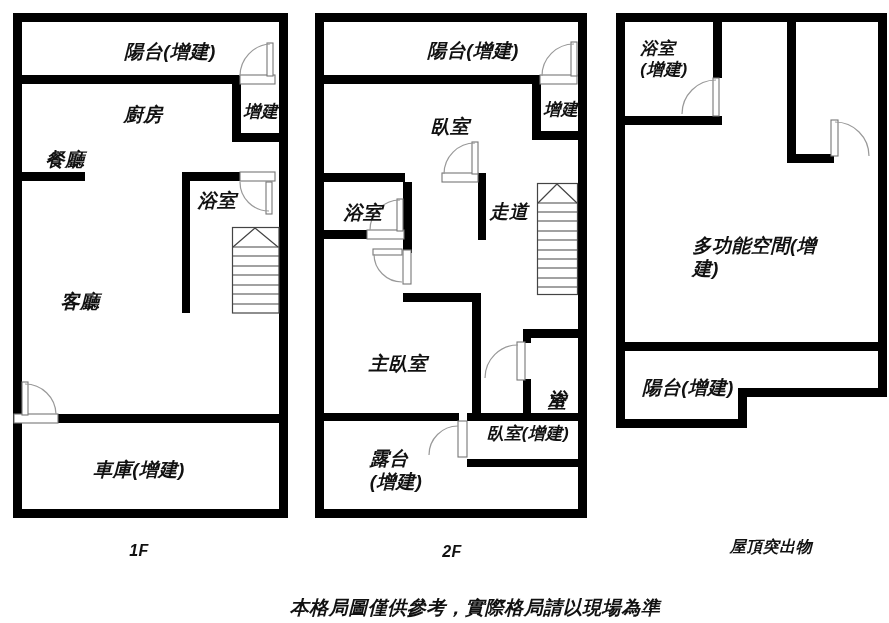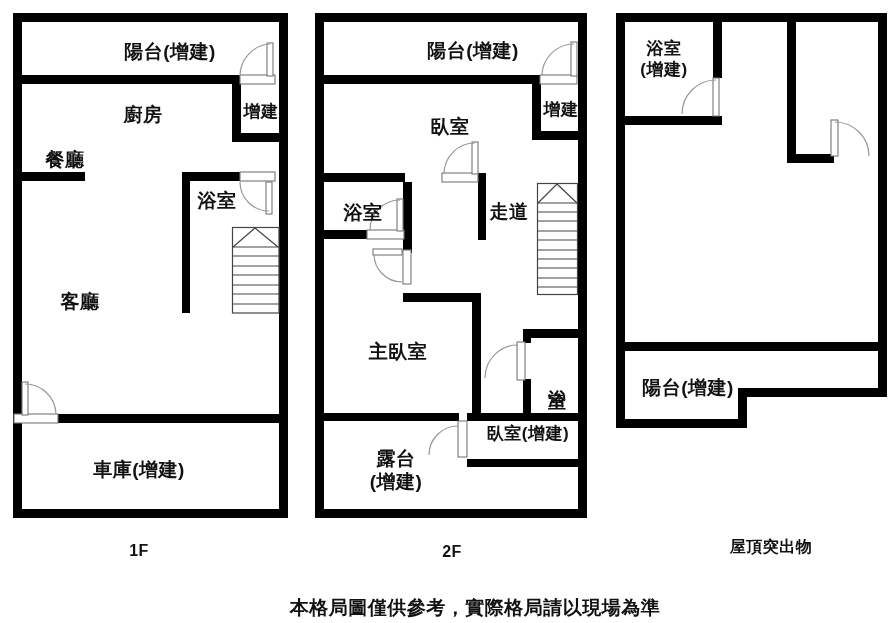--- a/index.html
+++ b/index.html
@@ -1,20 +1,20 @@
 <!DOCTYPE html>
 <html><head>
 <meta charset="utf-8">
 <style>
   html,body{margin:0;padding:0;background:#fff;}
   #canvas{position:relative;width:889px;height:623px;background:#fff;overflow:hidden;
           font-family:"Liberation Sans","DejaVu Sans",sans-serif;}
   #drawing{position:absolute;left:0;top:0;}
-  .lbl{position:absolute;transform:translate(-50%,-50%);white-space:pre-line;text-align:center;
-       font-size:19px;line-height:1.22;font-weight:600;color:#111;letter-spacing:.5px;}
+  .lbl{position:absolute;transform:translate(-50%,-50%);white-space:pre-line;text-align:left;
+       font-size:19px;line-height:1.22;font-weight:600;color:#111;letter-spacing:.5px;font-style:italic;}
   .sm{font-size:17px;}
   .big{font-size:16px;}
   .vert{writing-mode:vertical-rl;letter-spacing:3px;font-size:18px;}
   .caption{font-size:19px;letter-spacing:.5px;}
 </style>
 </head>
 <body>
 
 <div id="canvas">
 
@@ -139,26 +139,27 @@
   <div class="lbl" style="left:217px;top:201px">浴室</div>
   <div class="lbl" style="left:80px;top:302px">客廳</div>
   <div class="lbl" style="left:139px;top:470px">車庫(增建)</div>
   <div class="lbl big" style="left:139px;top:551px">1F</div>
 
   <div class="lbl" style="left:473px;top:51px">陽台(增建)</div>
   <div class="lbl" style="left:450px;top:127px">臥室</div>
   <div class="lbl sm" style="left:561px;top:110px">增建</div>
   <div class="lbl" style="left:363px;top:213px">浴室</div>
   <div class="lbl" style="left:509px;top:212px">走道</div>
-  <div class="lbl" style="left:398px;top:352px">主臥室</div>
+  <div class="lbl" style="left:398px;top:364px">主臥室</div>
   <div class="lbl vert" style="left:556px;top:377px">浴室</div>
   <div class="lbl" style="left:396px;top:470px">露台
 (增建)</div>
   <div class="lbl sm" style="left:528px;top:434px">臥室(增建)</div>
   <div class="lbl big" style="left:452px;top:552px">2F</div>
 
   <div class="lbl sm" style="left:664px;top:60px">浴室
 (增建)</div>
+  <div class="lbl" style="left:758px;top:257px">多功能空間(增建)</div>
   <div class="lbl" style="left:688px;top:388px">陽台(增建)</div>
   <div class="lbl caption" style="left:475px;top:608px">本格局圖僅供參考，實際格局請以現場為準</div>
 
   <div class="lbl big" style="left:771px;top:547px">屋頂突出物</div>
 </div>
 
 </body></html>

